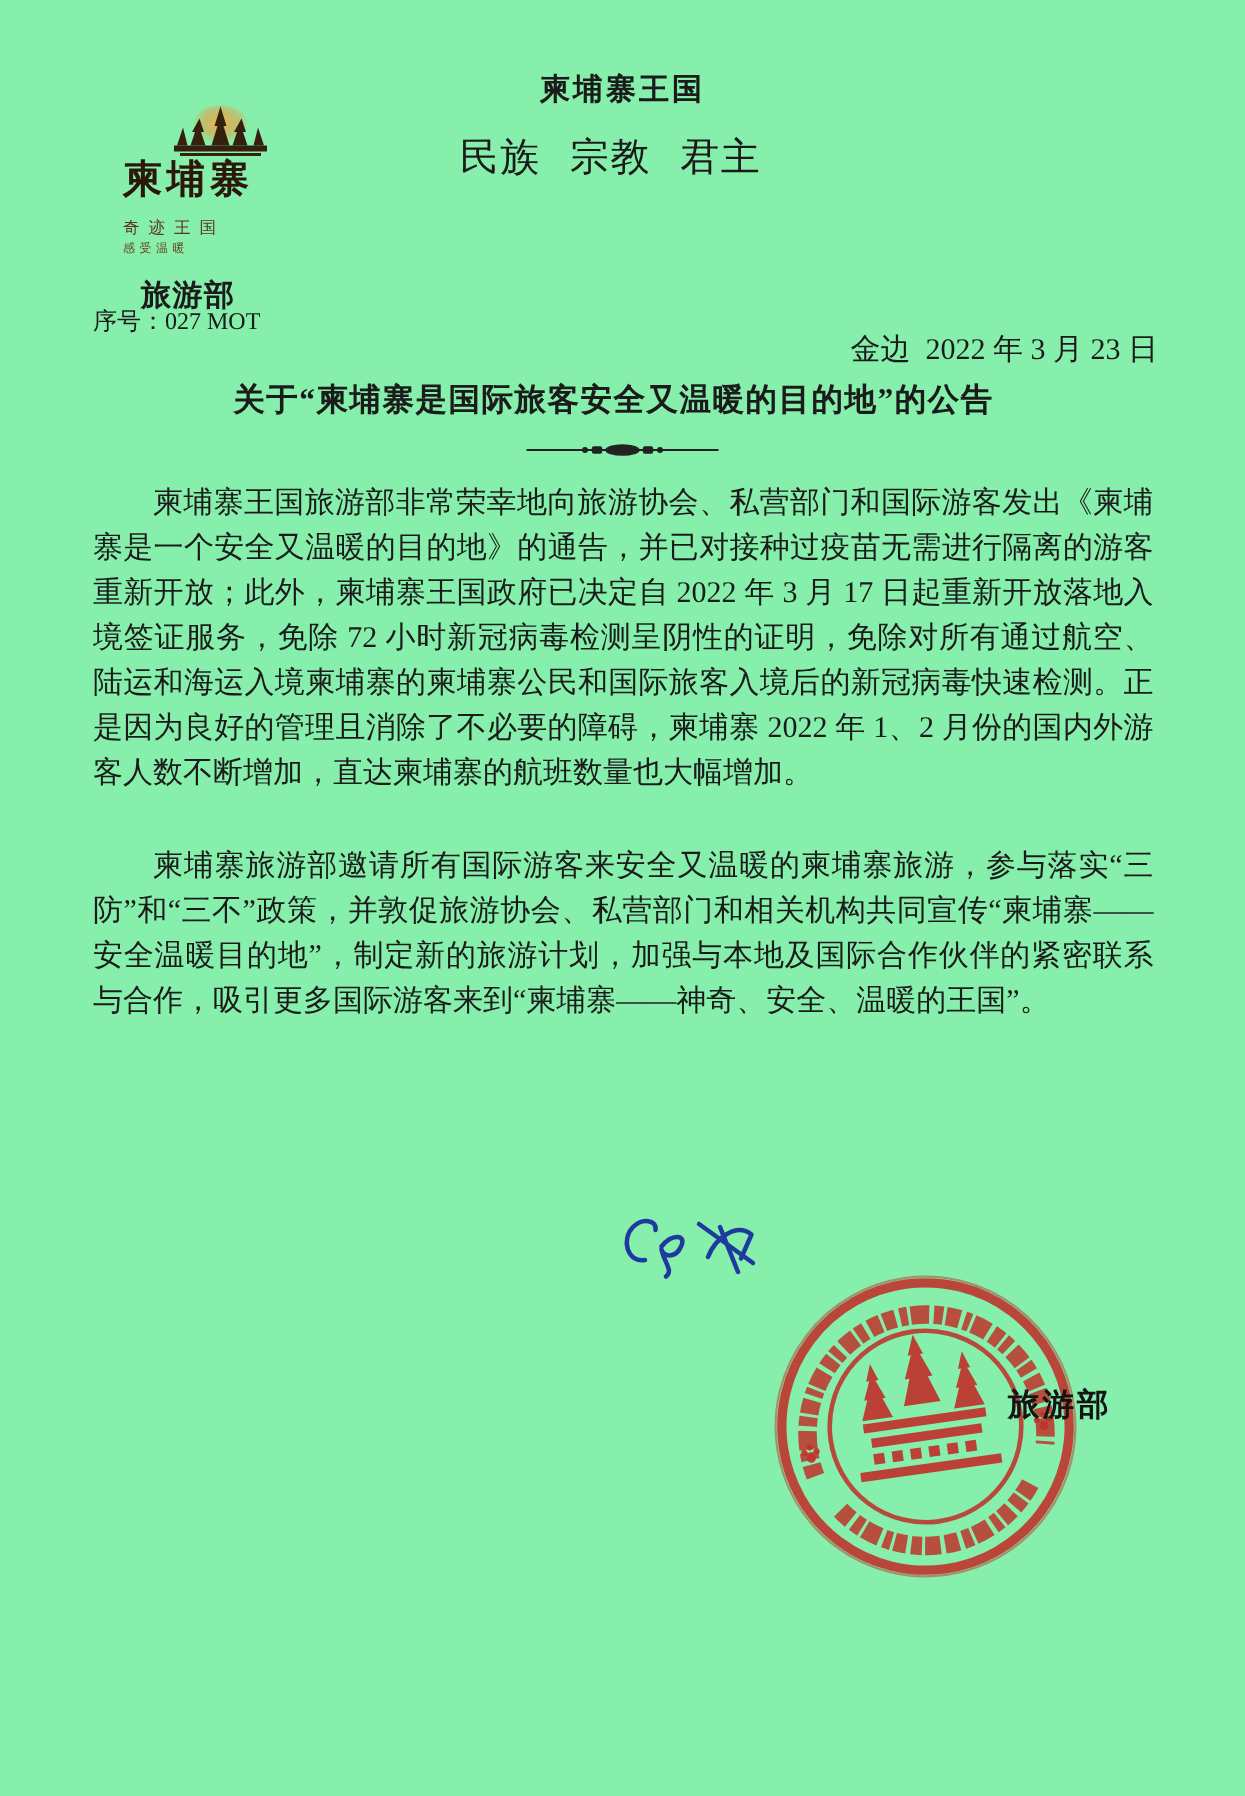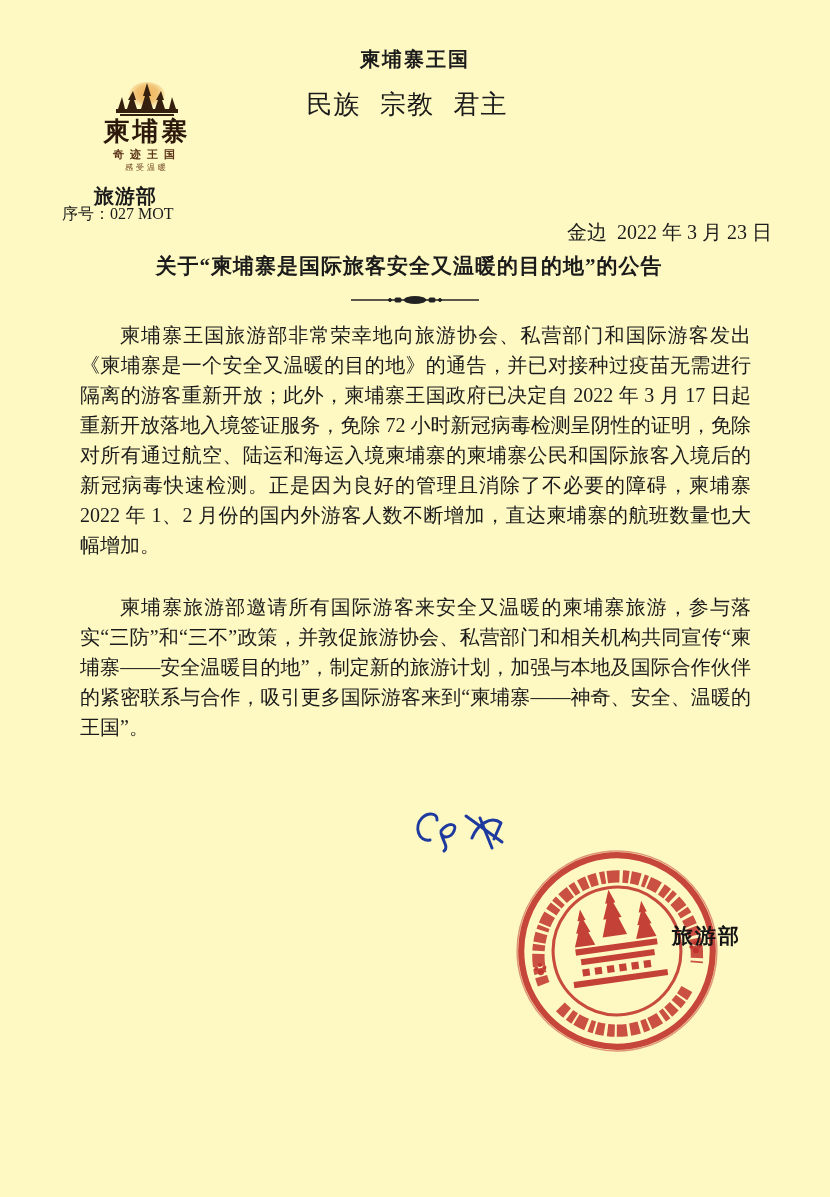--- a/index.html
+++ b/index.html
@@ -1,43 +1,43 @@
 <!DOCTYPE html>
 <html style="--stamp-red: #c0322c; --signature-blue: #1e3a9f; --logo-brown: #2b180a; --logo-glow: #f2b257; --text: #1b1b1b;"><head>
 <meta charset="utf-8">
 <style>
   html,body{margin:0;padding:0;background:#e9e9e9;}
   .page{
     position:relative;
     width:830px;height:1197px;
     margin:0 auto;
-    background:#fef9c3;
+    background:#86efac;
     font-family:"Liberation Serif","DejaVu Serif",serif;
     color:var(--text,#1b1b1b);
     overflow:hidden;
   }
   .kingdom{
     position:absolute;top:46px;left:0;right:0;
     text-align:center;font-size:20px;font-weight:600;letter-spacing:2px;
   }
   .motto{
     position:absolute;top:87px;left:0;right:16px;
     text-align:center;font-size:26px;word-spacing:12px;letter-spacing:1px;
   }
   .logo{
-    position:absolute;left:82px;top:78px;width:130px;text-align:center;
+    position:absolute;left:82px;top:66px;width:130px;
   }
   .logo svg{display:block;margin:0 auto;}
   .logo-name{
     font-size:26px;font-weight:800;letter-spacing:3px;
     color:var(--logo-brown,#2b180a);line-height:27px;margin-top:-2px;
   }
   .logo-tagline{
-    font-size:11px;font-weight:700;letter-spacing:6px;
-    color:#5c351a;line-height:13px;margin-top:3px;
+    font-size:11px;font-weight:400;letter-spacing:6px;
+    color:#5c351a;line-height:13px;margin-top:13px;
   }
   .logo-subtagline{
     font-size:8px;font-weight:400;letter-spacing:3px;
     color:#6b3f1e;line-height:10px;margin-top:2px;
   }
   .department{
     position:absolute;left:94px;top:183px;
     font-size:20px;font-weight:600;letter-spacing:1px;
   }
   .serial{
@@ -53,21 +53,21 @@
     text-align:center;font-size:21px;font-weight:700;letter-spacing:1px;
   }
   .divider{
     position:absolute;top:294px;left:50%;transform:translateX(-50%);
     width:132px;height:12px;
   }
   .content{
     position:absolute;left:62px;top:320px;width:707px;
     font-size:20px;line-height:30px;text-align:justify;
   }
-  .content p{margin:0 18px 32px;text-indent:2em;}
+  .content p{margin:0 0 32px;text-indent:2em;}
   .signature{
     position:absolute;left:410px;top:804px;width:108px;height:54px;
     color:var(--signature-blue,#1e3a9f);
   }
   .stamp{
     position:absolute;left:514px;top:848px;width:206px;height:206px;
     color:var(--stamp-red,#c0322c);
   }
   .stamp-label{
     position:absolute;left:672px;top:922px;

